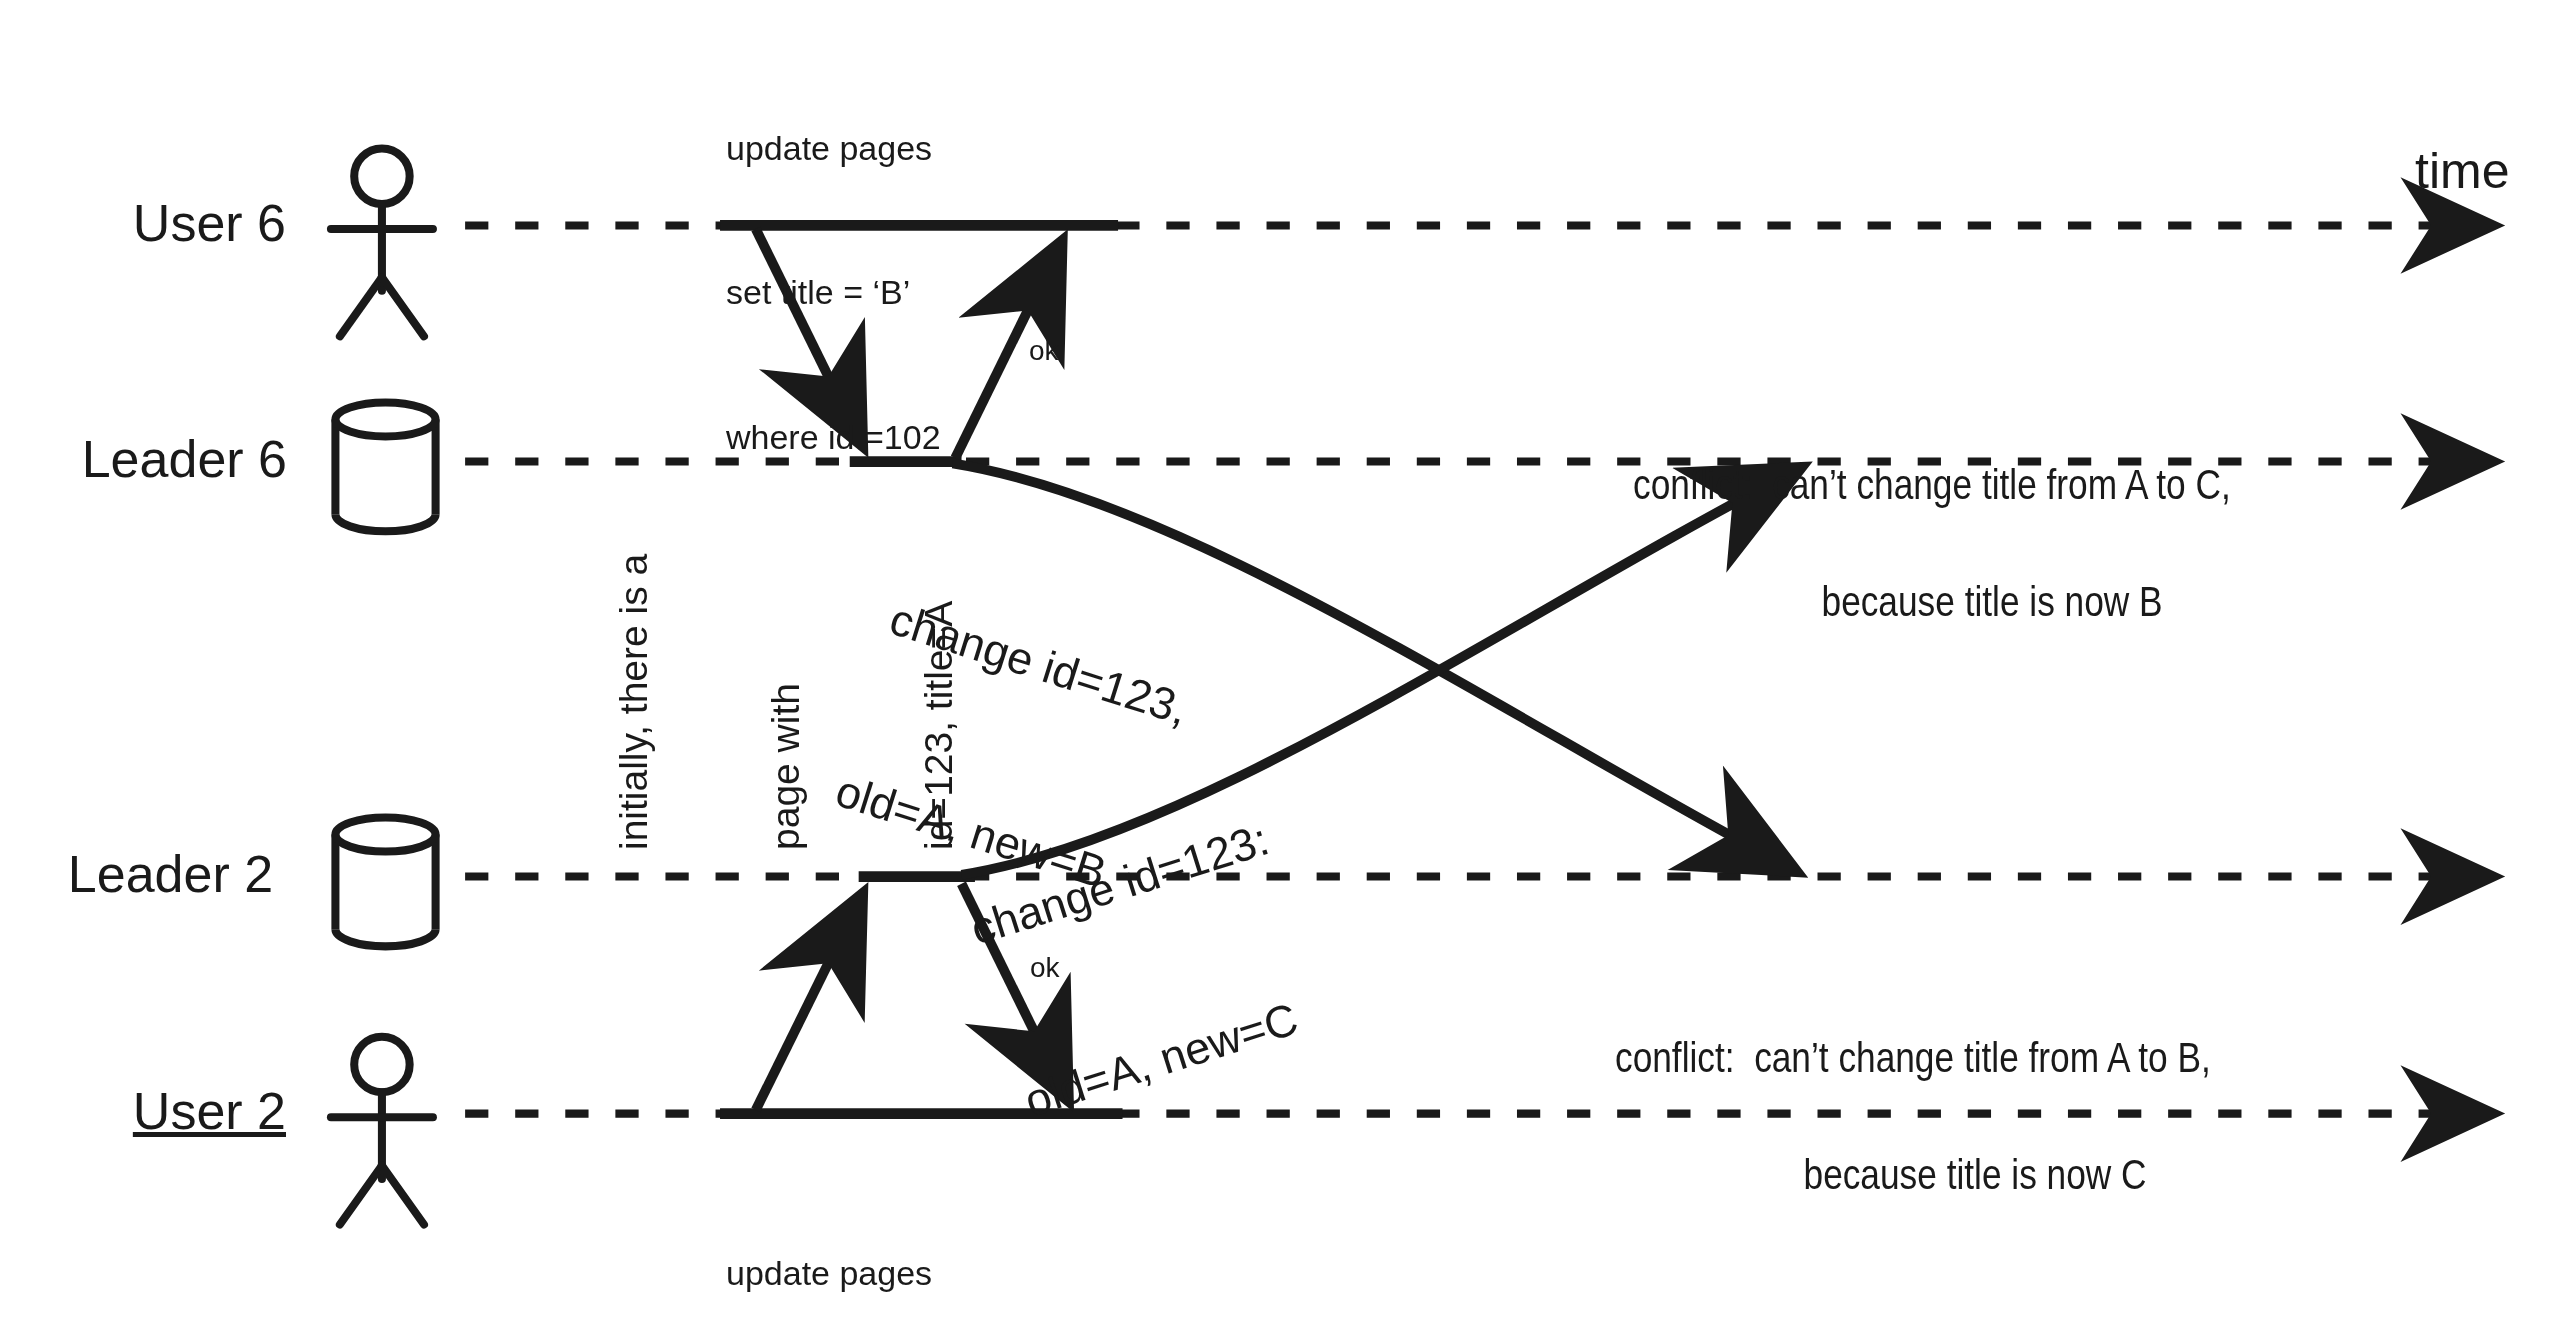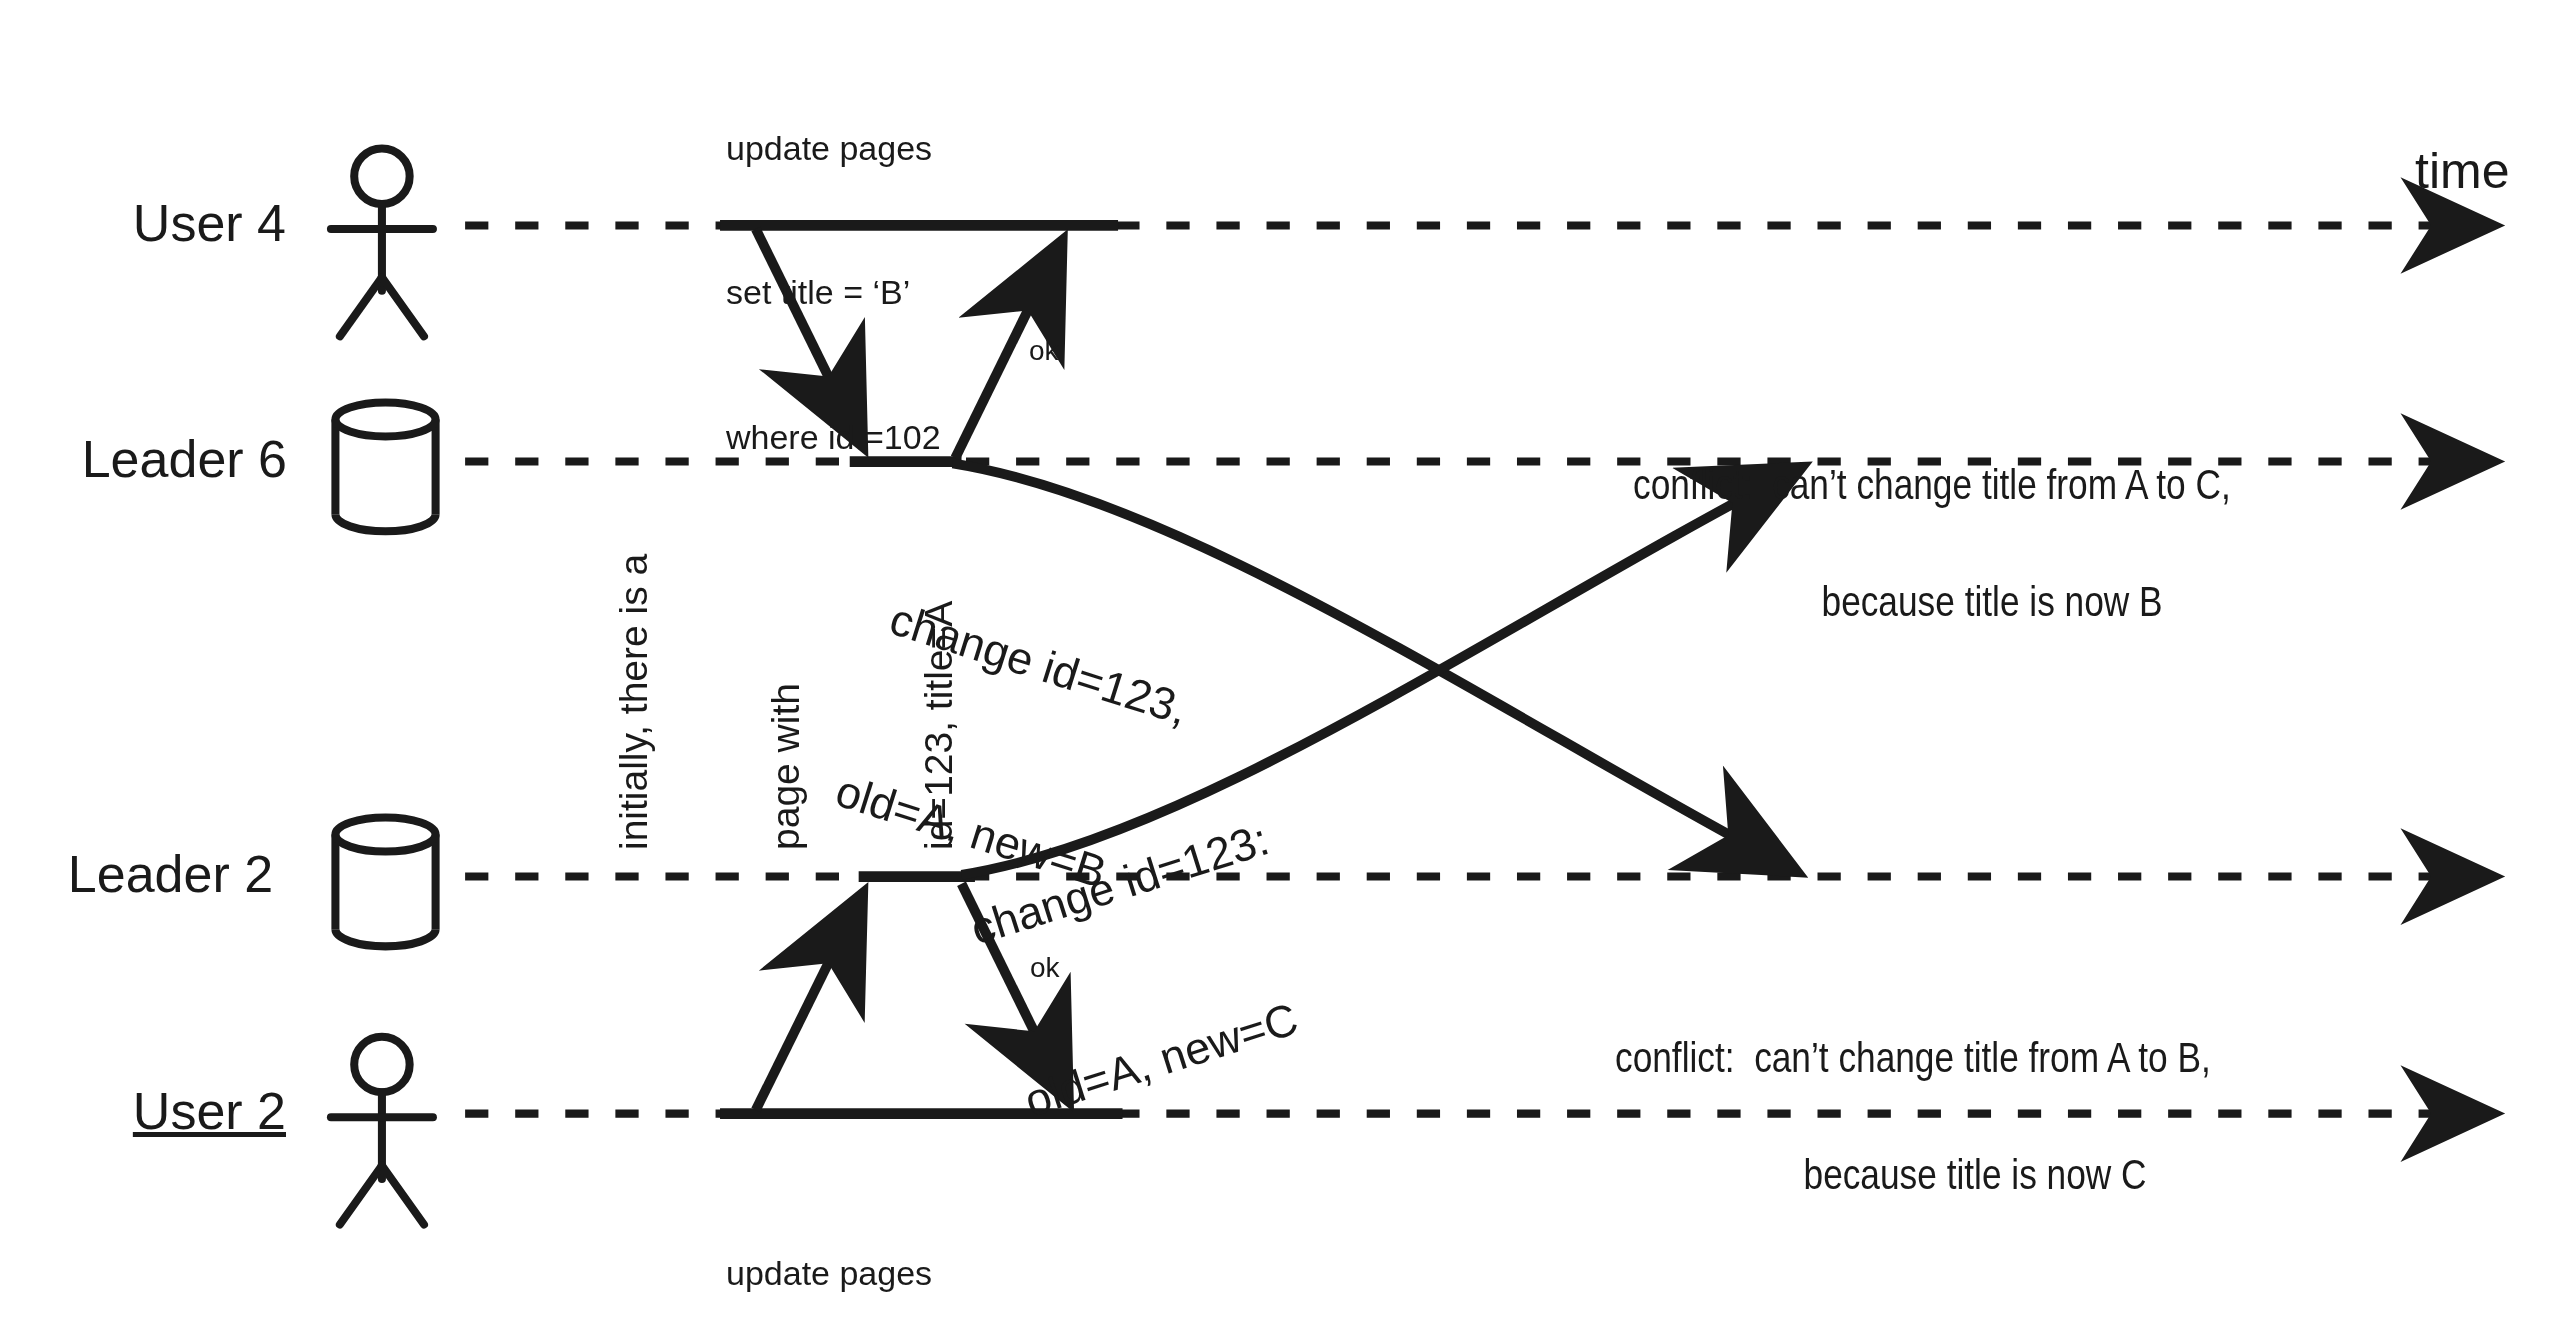--- a/index.html
+++ b/index.html
@@ -144,21 +144,21 @@
     <g stroke="#1a1a1a" stroke-width="9" fill="none" stroke-linecap="round">
       <circle cx="427" cy="1190" r="31"></circle>
       <line x1="427" y1="1221" x2="427" y2="1318"></line>
       <line x1="370" y1="1249" x2="484" y2="1249"></line>
       <line x1="427" y1="1303" x2="380" y2="1369"></line>
       <line x1="427" y1="1303" x2="474" y2="1369"></line>
     </g>
   </g>
 </svg>
 
-<div class="txt actor-label" style="left:89px; top:190px; width:197px;">User 4</div>
+<div class="txt actor-label" style="left:89px; top:190px; width:197px;">User 6</div>
 
 <div class="txt actor-label" style="left:54px; top:426px; width:233px;">Leader 6</div>
 
 <div class="txt actor-label" style="left:54px; top:841px; width:233px;text-align:center;">Leader 2</div>
 
 <div class="txt actor-label" style="left:89px; top:1078px; width:197px;text-decoration:underline;">User 2</div>
 
 <div class="txt time-label" style="left:2415px; top:139px;">time</div>
 
 <div class="txt sql-block" style="left:726px; top:27px;">

